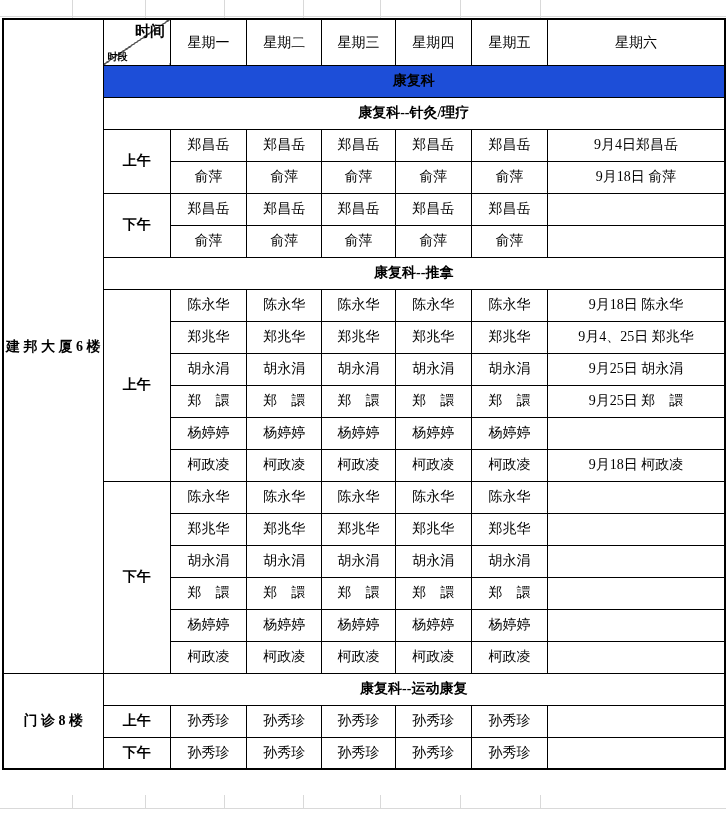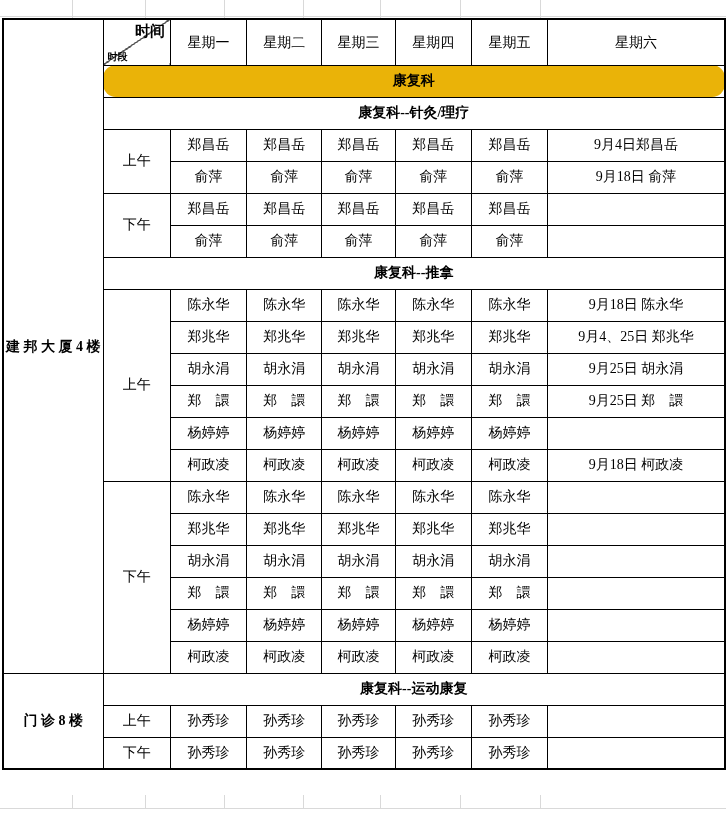--- a/index.html
+++ b/index.html
@@ -35,22 +35,22 @@
     font-size: 14px;
     line-height: 1.1;
     overflow: hidden;
     white-space: nowrap;
   }
   tr.row { height: 32px; }
   tr.hdr-row { height: 46px; }
 
   td.day-hdr { font-weight: normal; font-size: 15px; }
   td.sec-hdr { font-weight: bold; font-size: 15px; }
-  td.sec-green { background: #eab308; border-radius: 13px; }
-  td.slot { font-weight: normal; font-size: 16px; }
+  td.sec-green { background: #1d4ed8; }
+  td.slot { font-weight: bold; font-size: 16px; }
   td.loc {
     font-weight: bold;
     font-size: 16px;
     white-space: pre-line;
     line-height: 21px;
     padding: 0;
   }
   td.sat { font-size: 13px; }
 
   td.corner {
@@ -105,21 +105,21 @@
         <col style="width:80px">
         <col style="width:185px">
     </colgroup>
 
     <tbody>
         <tr class="hdr-row">
       <td class="loc" rowspan="20">建
 邦
 大
 厦
-4
+6
 楼</td>
       <td class="corner">
         <span class="c-top">时间</span>
         <span class="c-bottom">时段</span>
       </td>
       <td class="day-hdr">星期一</td>
       <td class="day-hdr">星期二</td>
       <td class="day-hdr">星期三</td>
       <td class="day-hdr">星期四</td>
       <td class="day-hdr">星期五</td>

